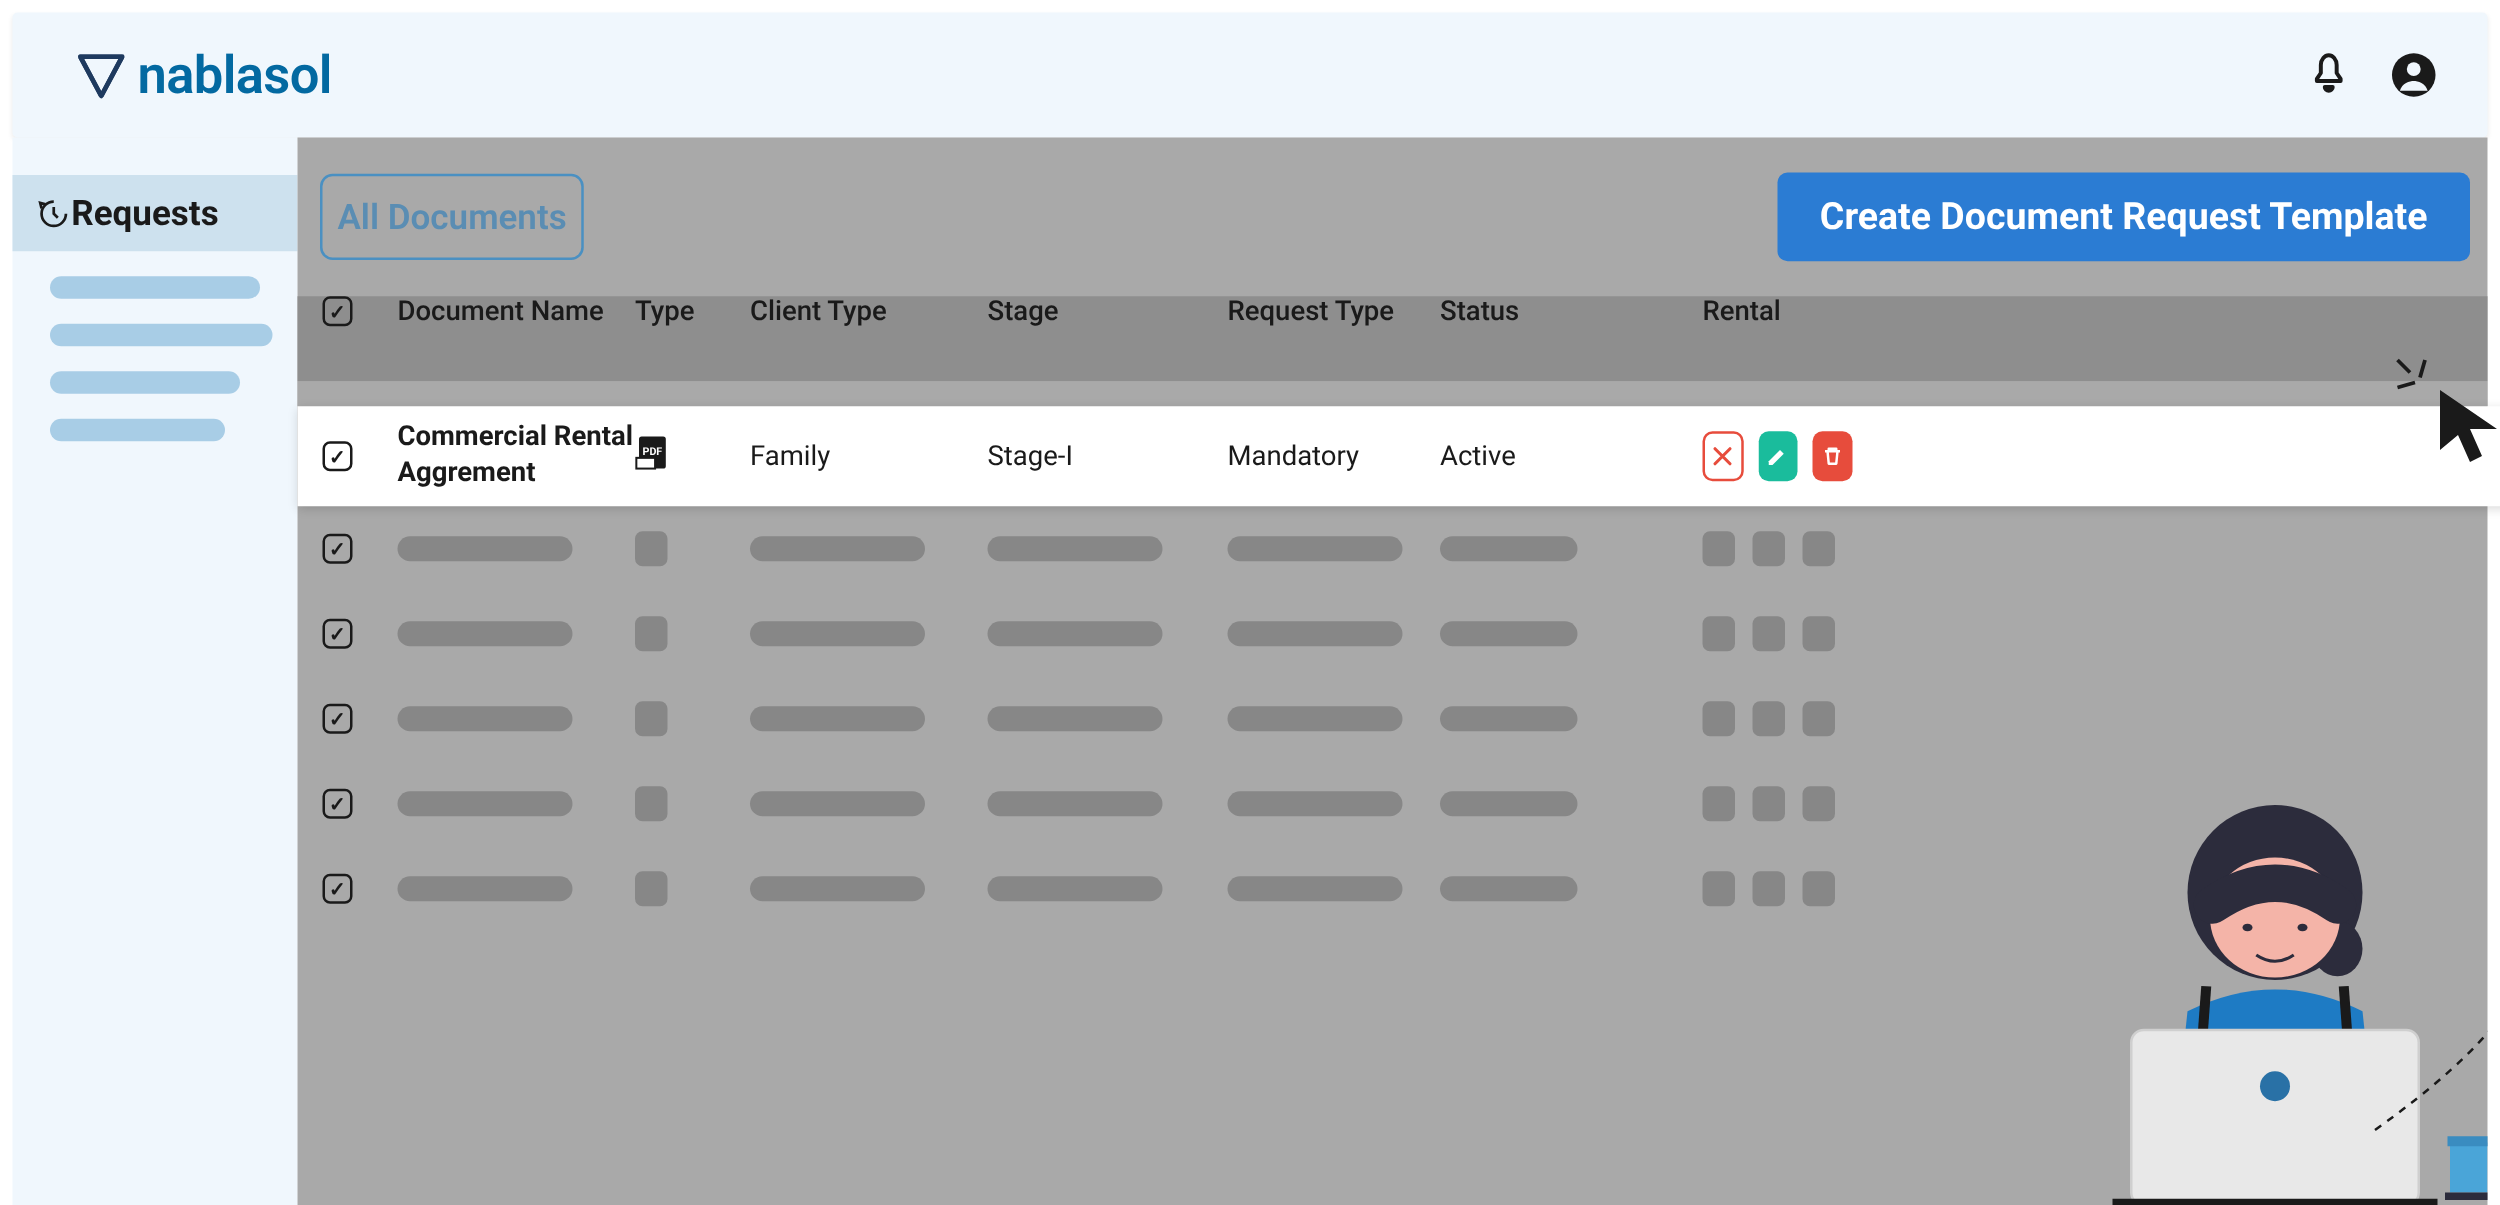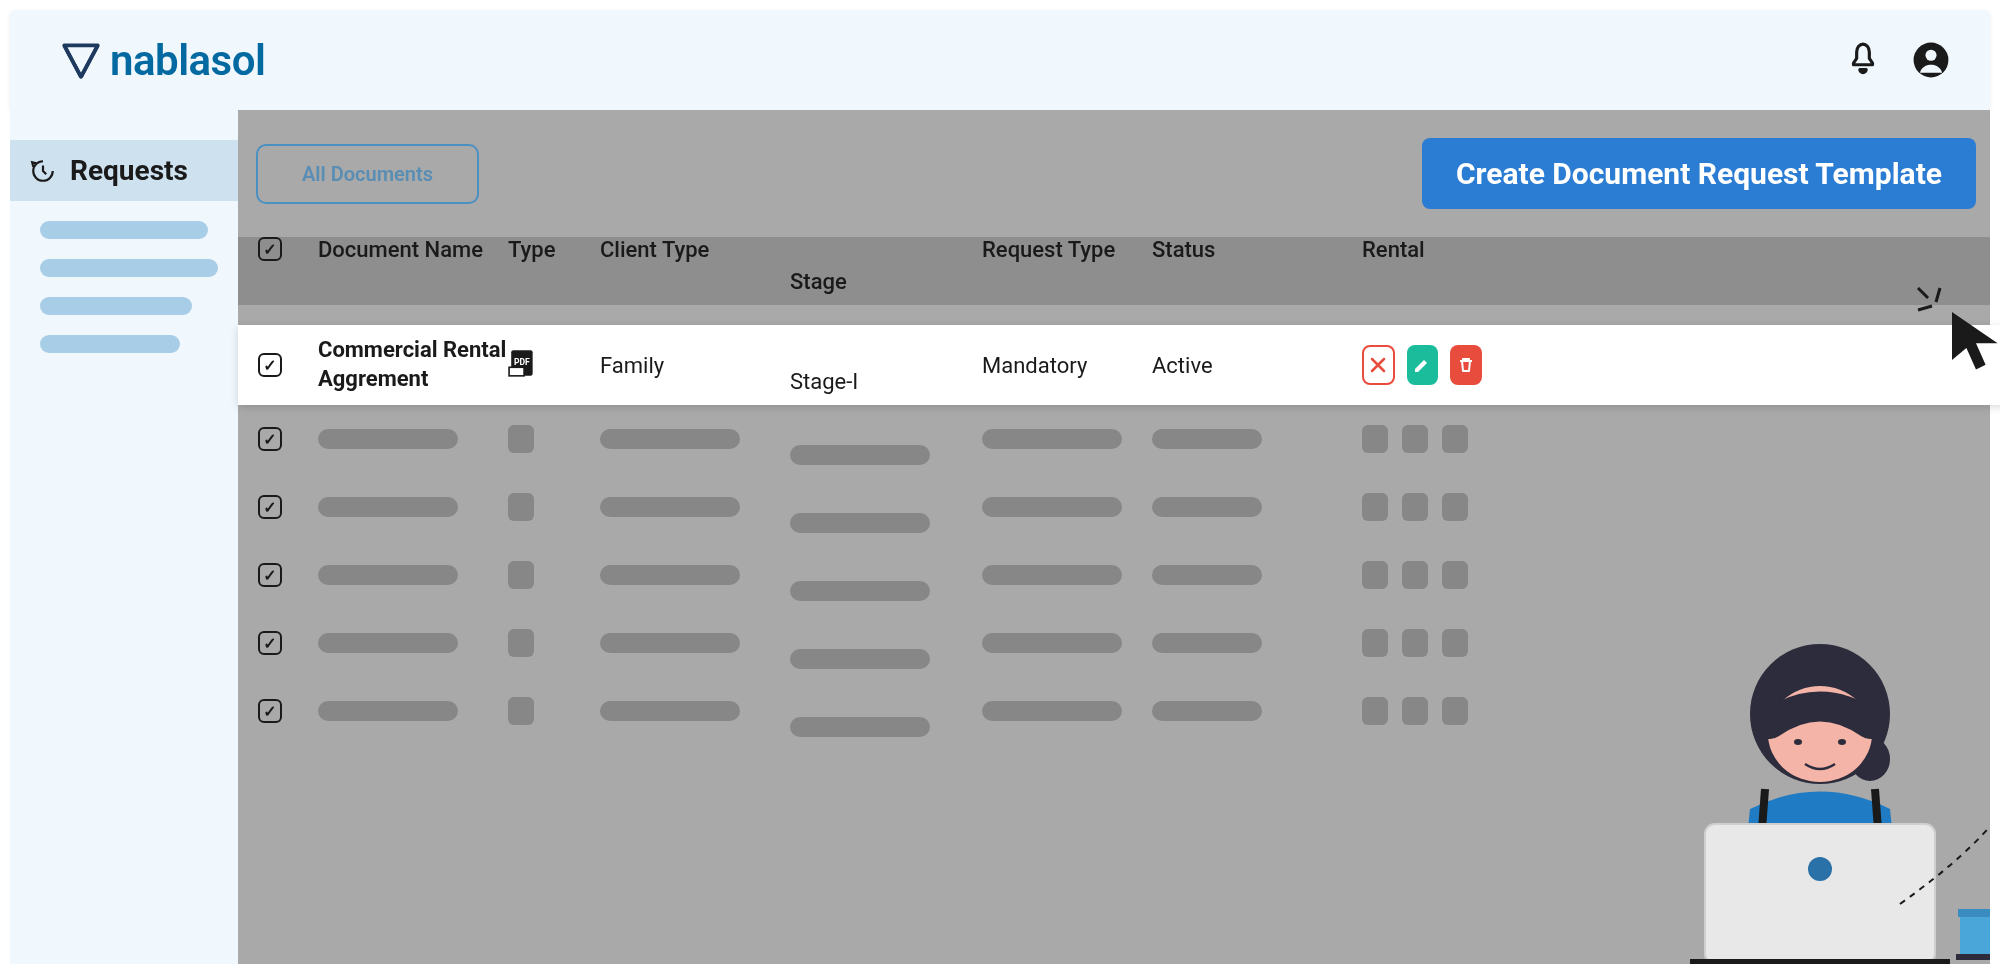--- a/index.html
+++ b/index.html
@@ -8,40 +8,40 @@
     .header { height: 100px; background: #f0f7fd; display: flex; align-items: center; padding: 0 40px 0 50px; justify-content: space-between; box-shadow: 0 2px 4px rgba(0,0,0,0.08); margin: 10px 10px 0 10px; border-radius: 4px; }
     .logo-wrap { display: flex; align-items: center; gap: 8px; }
     .logo-icon { width: 42px; height: 42px; }
     .logo-text { font-size: 42px; font-weight: 600; color: #0369a1; letter-spacing: -0.5px; }
     .header-icons { display: flex; gap: 30px; align-items: center; }
     .notif-icon, .account-icon { width: 38px; height: 38px; cursor: pointer; }
     
     .body-wrap { display: flex; margin: 0 10px; height: calc(100% - 110px); }
     
     .sidebar { width: 228px; background: #f0f7fd; padding-top: 30px; }
-    .nav-item { display: flex; align-items: center; gap: 14px; padding: 14px 20px; background: #cde1ee; margin-bottom: 20px; }
+    .nav-item { display: flex; align-items: center; gap: 1px; padding: 14px 20px; background: #cde1ee; margin-bottom: 20px; }
     .nav-item-icon { width: 26px; height: 26px; }
     .nav-item-label { font-size: 28px; font-weight: 700; color: #1a1a1a; }
     .sidebar-skel { height: 18px; background: #a8cde6; border-radius: 9px; margin: 0 30px 20px 30px; }
     .sidebar-skel.w1 { width: 168px; }
     .sidebar-skel.w2 { width: 178px; }
     .sidebar-skel.w3 { width: 152px; }
     .sidebar-skel.w4 { width: 140px; }
     
     .main { flex: 1; background: #a9a9a9; position: relative; }
     .toolbar { display: flex; align-items: center; justify-content: space-between; padding: 28px 14px 28px 18px; }
-    .filter-btn { padding: 16px 44px; border: 2px solid #4a90c2; border-radius: 10px; background: transparent; color: #5a8db3; font-size: 20px; font-weight: 600; cursor: pointer; }
+    .filter-btn { padding: 16px 12px; border: 2px solid #4a90c2; border-radius: 10px; background: transparent; color: #5a8db3; font-size: 28px; font-weight: 600; cursor: pointer; }
     .create-btn { padding: 18px 34px; background: #2b7cd3; color: #fff; border: none; border-radius: 8px; font-size: 30px; font-weight: 700; cursor: pointer; }
     
     .table-head { display: flex; align-items: flex-start; background: #8e8e8e; height: 68px; padding: 0 20px; font-size: 22px; font-weight: 500; color: #1a1a1a; }
     .col-check { width: 50px; display: flex; align-items: center; }
     .col-name { width: 200px; padding-left: 10px; }
     .col-type { width: 80px; }
     .col-client { width: 190px; margin-left: 12px; }
-    .col-stage { width: 192px; margin-top: 32px; }
+    .col-stage { width: 192px; }
     .col-reqtype { width: 170px; }
     .col-status { width: 210px; }
     .col-actions { width: 120px; text-align: left; }
     
     .empty-gap { height: 20px; background: #a9a9a9; }
     
     .table-row { display: flex; align-items: center; height: 78px; padding: 0 20px; font-size: 22px; color: #1a1a1a; }
     .table-row.highlight { background: #fff; width: calc(100% + 64px); height: 80px; box-shadow: 0 2px 8px rgba(0,0,0,0.15); position: relative; z-index: 5; }
     .doc-name-text { font-size: 22px; line-height: 1.3; font-weight: bold; }
     .pdf-icon { width: 30px; height: 30px; }

